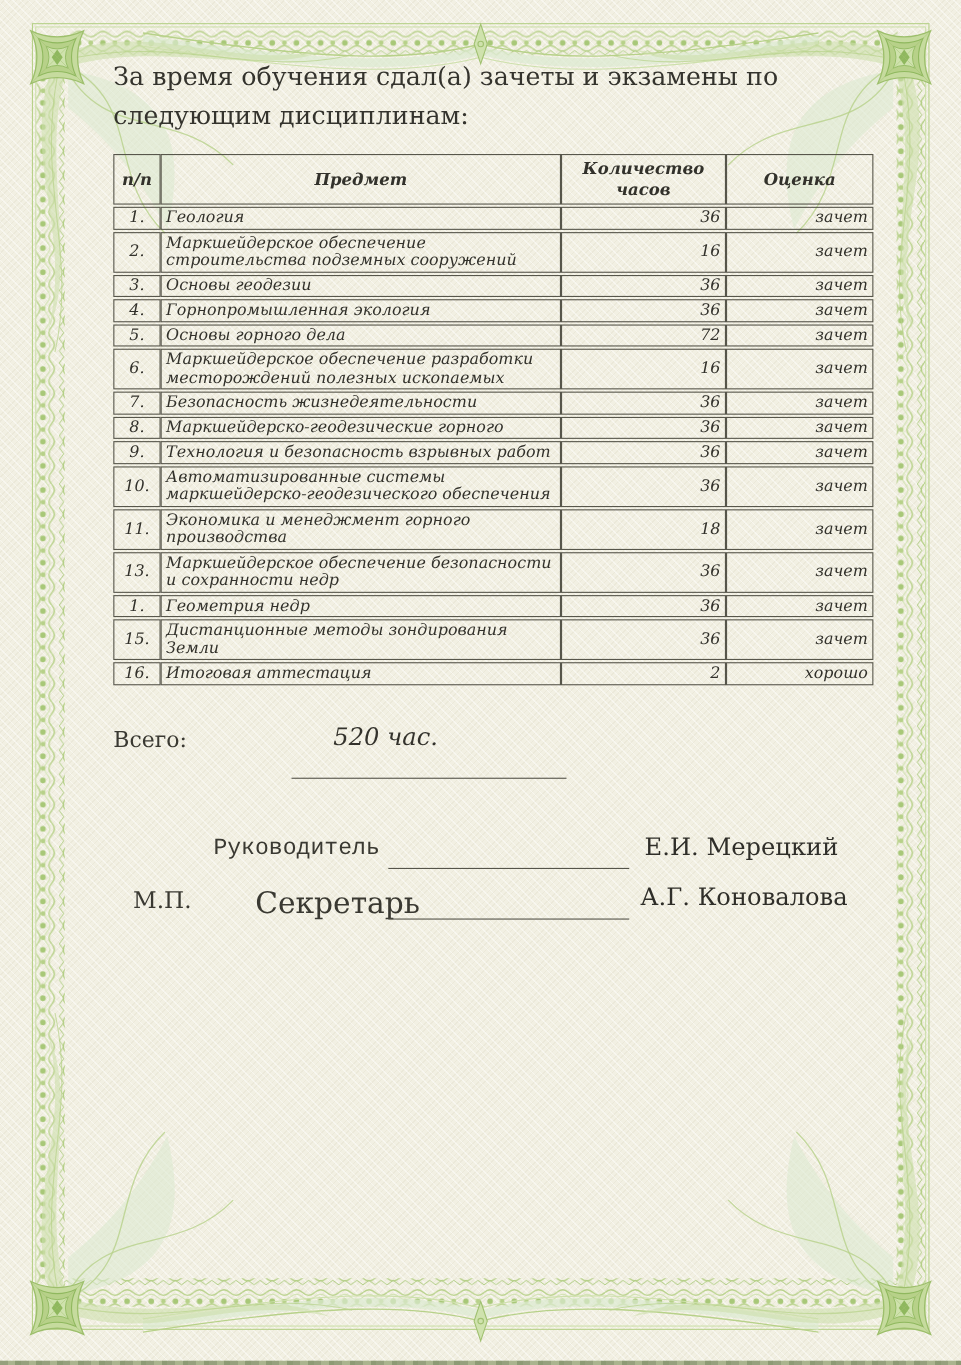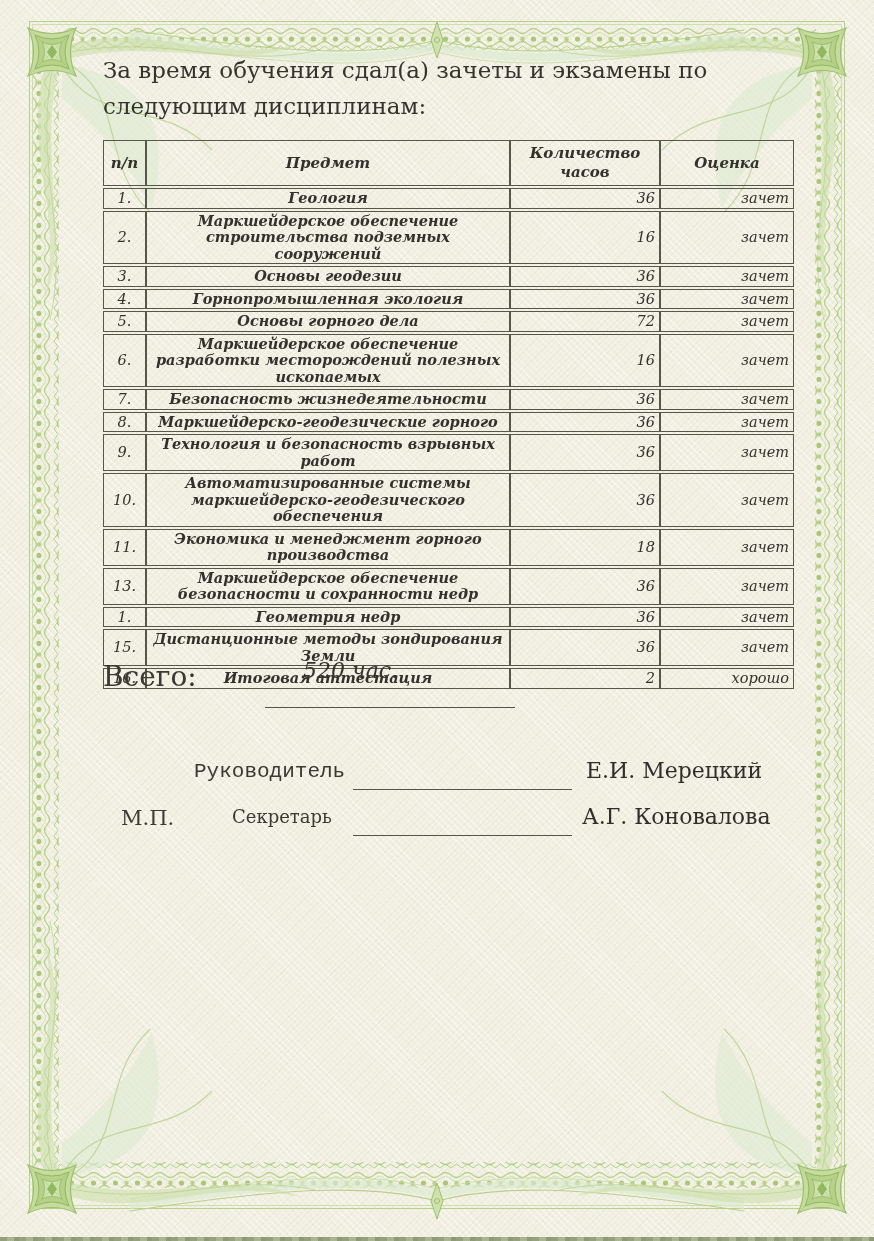--- a/index.html
+++ b/index.html
@@ -26,34 +26,34 @@
   }
   .doc-table th,.doc-table td{border:1px solid #57564b;vertical-align:middle;}
   .doc-table thead th{
     font-weight:bold;font-style:italic;font-size:15px;line-height:19px;
     height:42px;padding:1px 2px;text-align:center;
   }
   .doc-table tbody td{
     font-style:italic;font-size:14.5px;line-height:16.5px;padding:1px 4px;
   }
   td.c-num{text-align:center;}
-  td.c-subject{text-align:center;padding-left:8px;font-weight:bold;}
+  td.c-subject{text-align:left;padding-left:8px;}
   td.c-hours,td.c-grade{text-align:right;}
 
-  .total-label{position:absolute;left:103px;top:660px;font-size:28px;color:#3a3932;}
+  .total-label{position:absolute;left:103px;top:660px;font-size:20px;color:#3a3932;}
   .total-value{position:absolute;left:281px;top:658px;font-size:22px;font-style:italic;color:#33322c;margin-left:22px;}
   .rule{position:absolute;height:1px;background:#55544a;}
   .rule-total{left:265px;top:707px;width:250px;}
   .rule-sig1{left:353px;top:789px;width:219px;}
   .rule-sig2{left:353px;top:835px;width:219px;}
 
   .sig-role1{position:absolute;left:194px;top:760px;font-size:21px;color:#3a3932;font-family:Liberation Mono, monospace;}
   .sig-name1{position:absolute;left:586px;top:758px;font-size:22px;color:#2f2e29;}
   .stamp{position:absolute;left:121px;top:806px;font-size:21px;color:#3a3932;}
-  .sig-role2{position:absolute;left:232px;top:806px;font-size:18px;color:#3a3932;}
+  .sig-role2{position:absolute;left:232px;top:806px;font-size:27px;color:#3a3932;}
   .sig-name2{position:absolute;left:582px;top:804px;font-size:22px;color:#2f2e29;}
 
   .bottom-edge{
     position:absolute;left:0;bottom:0;width:100%;height:4px;
     background:repeating-linear-gradient(90deg,#96a07d 0 7px,#aab48e 7px 14px,#8d9a74 14px 19px);
   }
 </style>
 </head>
 <body>
 

